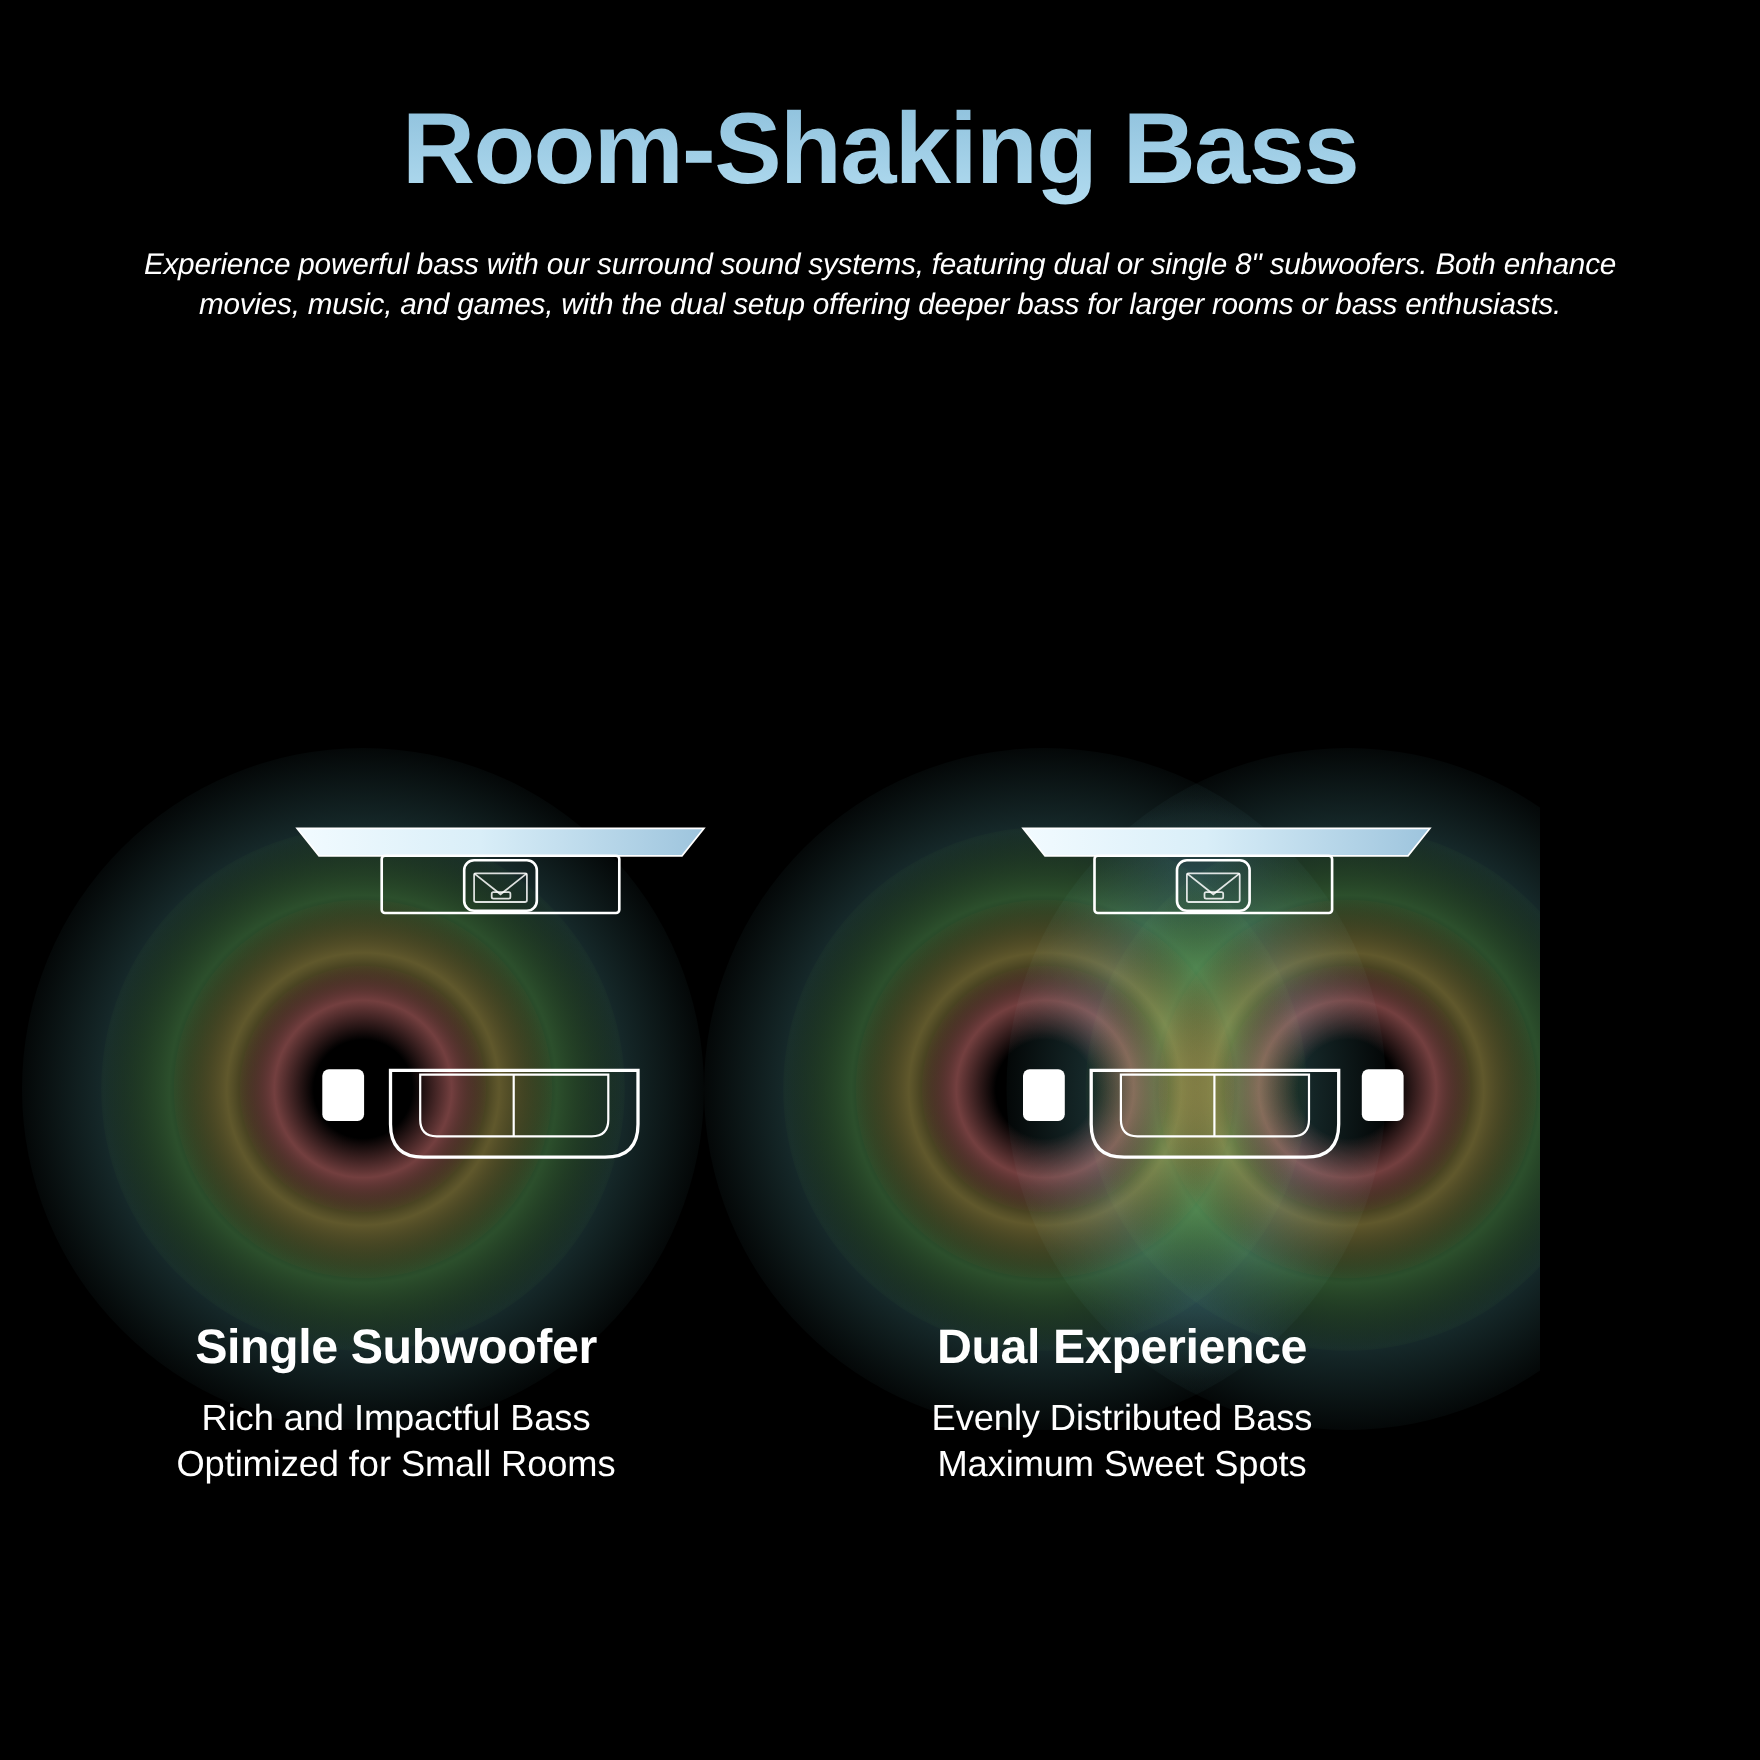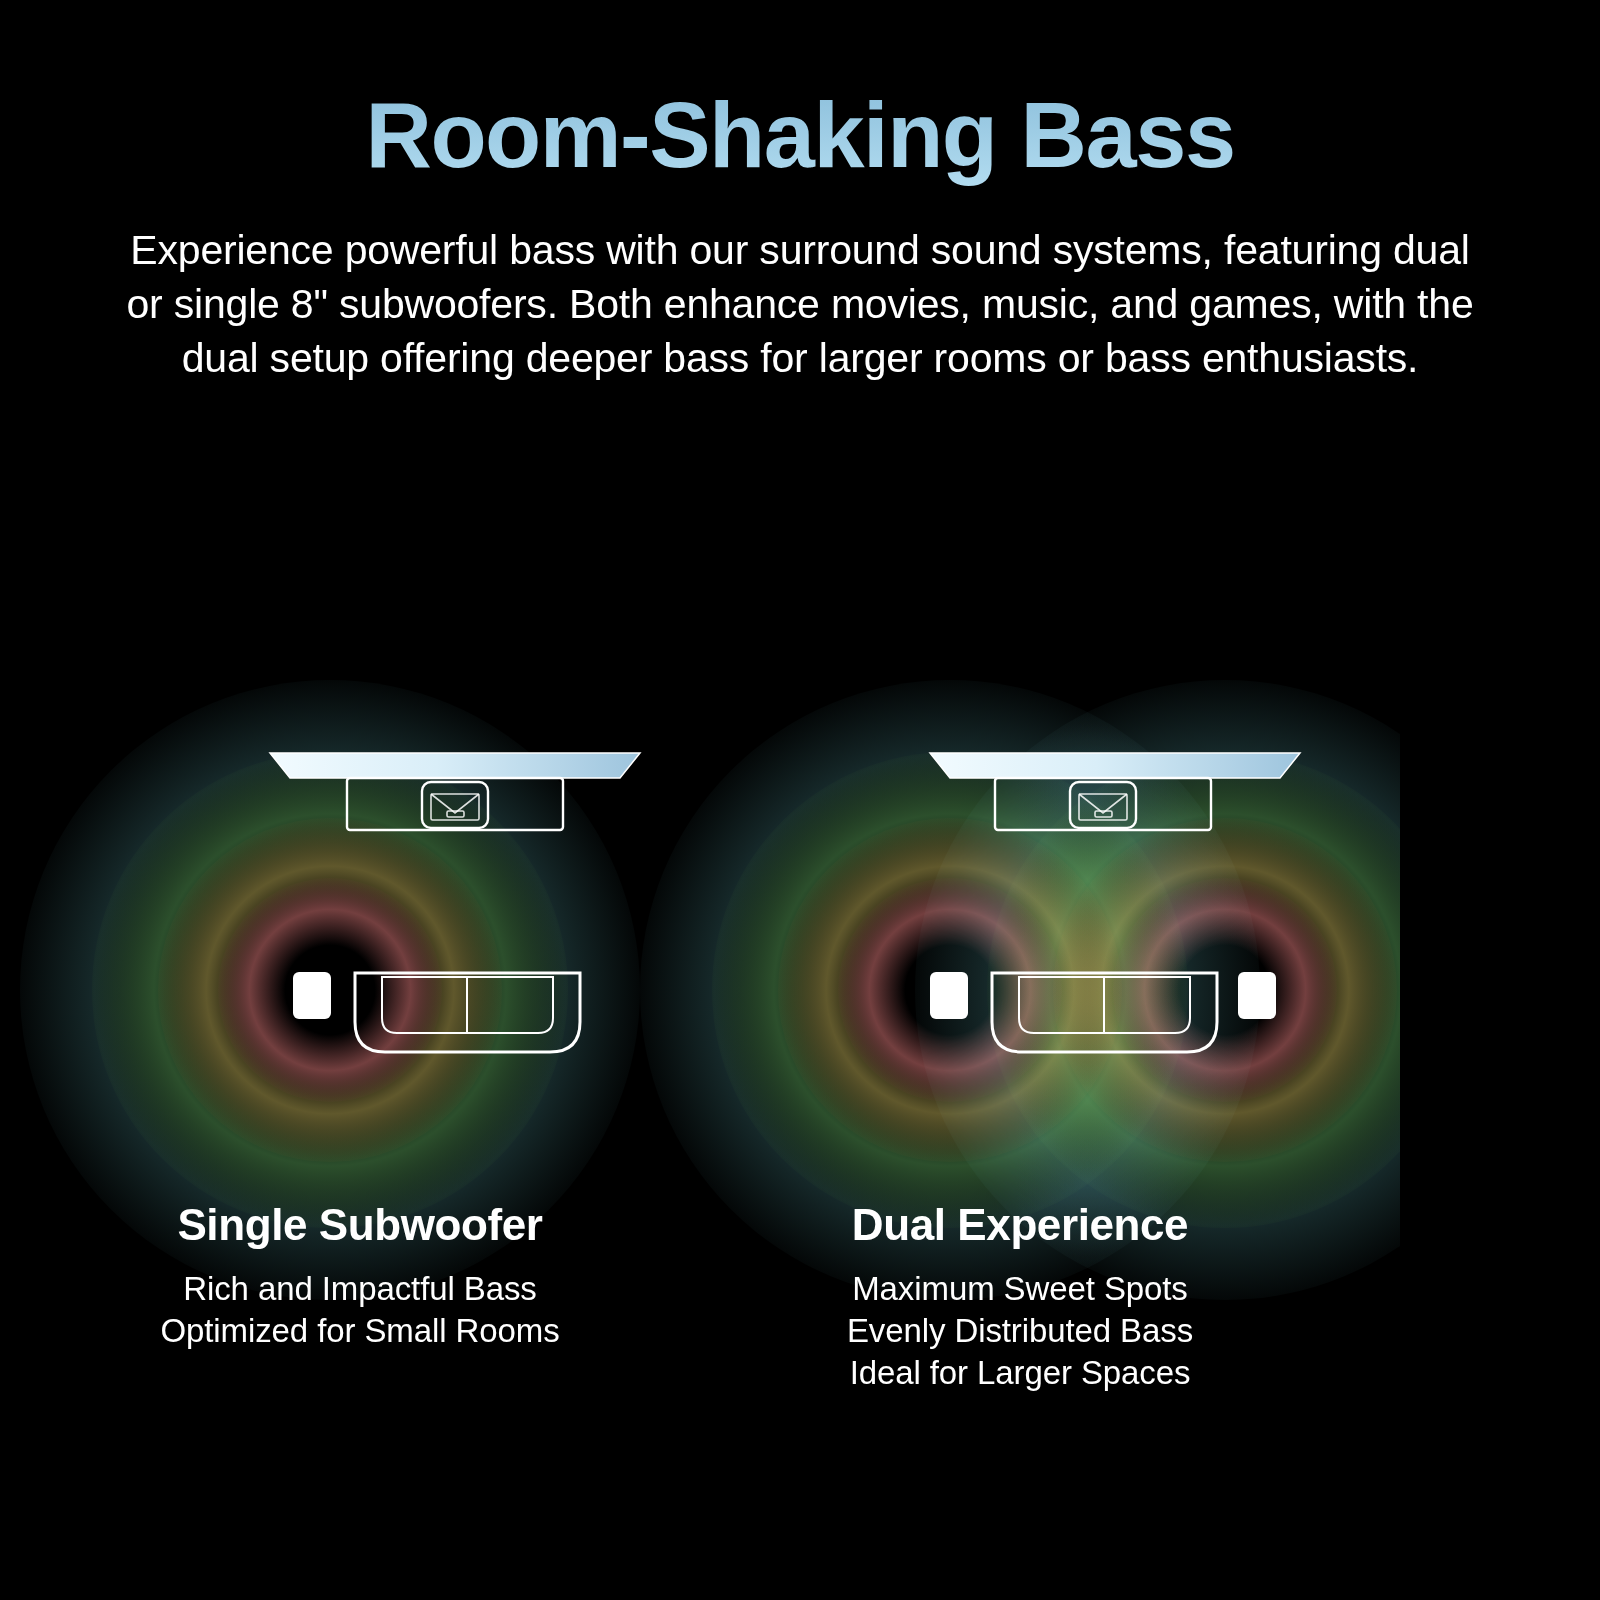--- a/index.html
+++ b/index.html
@@ -30,25 +30,26 @@
   }
   .headline .l2{
     display:block;
     background:linear-gradient(180deg,#a6d5ec 0%,#c3e6f6 100%);
     -webkit-background-clip:text;background-clip:text;
     -webkit-text-fill-color:transparent;color:#b2dcf0;
   }
   .subcopy{
     margin:36px auto 0 auto;
     width:1360px;
-    font-size:41px;
+    font-size:27px;
     line-height:1.32;
     font-weight:400;
     color:#ffffff;
     letter-spacing:-0.2px;
+    font-style:italic;
   }
 
   
   .diagrams{
     position:absolute;
     top:660px;left:0;
     width:1600px;height:720px;
   }
   .panel{position:absolute;top:0;width:760px;height:720px;}
   .panel.left{left:-20px;}
@@ -243,21 +244,20 @@
       <h3>Single Subwoofer</h3>
       <ul>
         <li>Rich and Impactful Bass</li>
         <li>Optimized for Small Rooms</li>
       </ul>
     </div>
 
     <div class="cap right">
       <h3>Dual Experience</h3>
       <ul>
+        <li>Evenly Distributed Bass</li>
         <li>Maximum Sweet Spots</li>
-        <li>Evenly Distributed Bass</li>
-        <li>Ideal for Larger Spaces</li>
       </ul>
     </div>
 
   </div>
 
 </div>
 
 </body></html>

